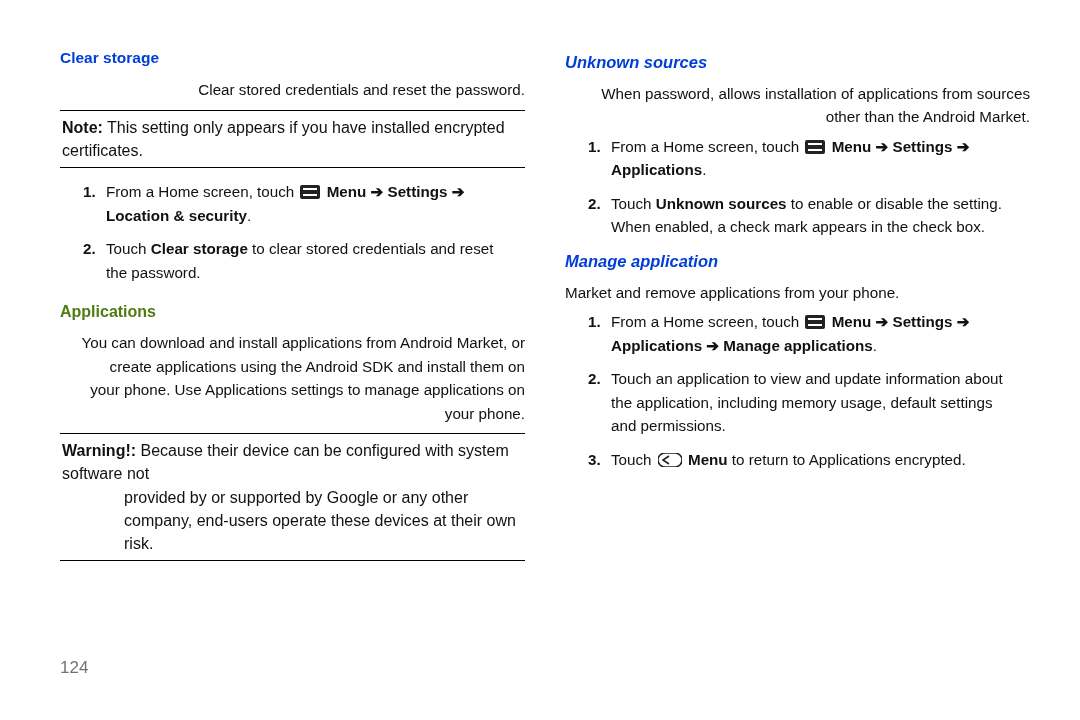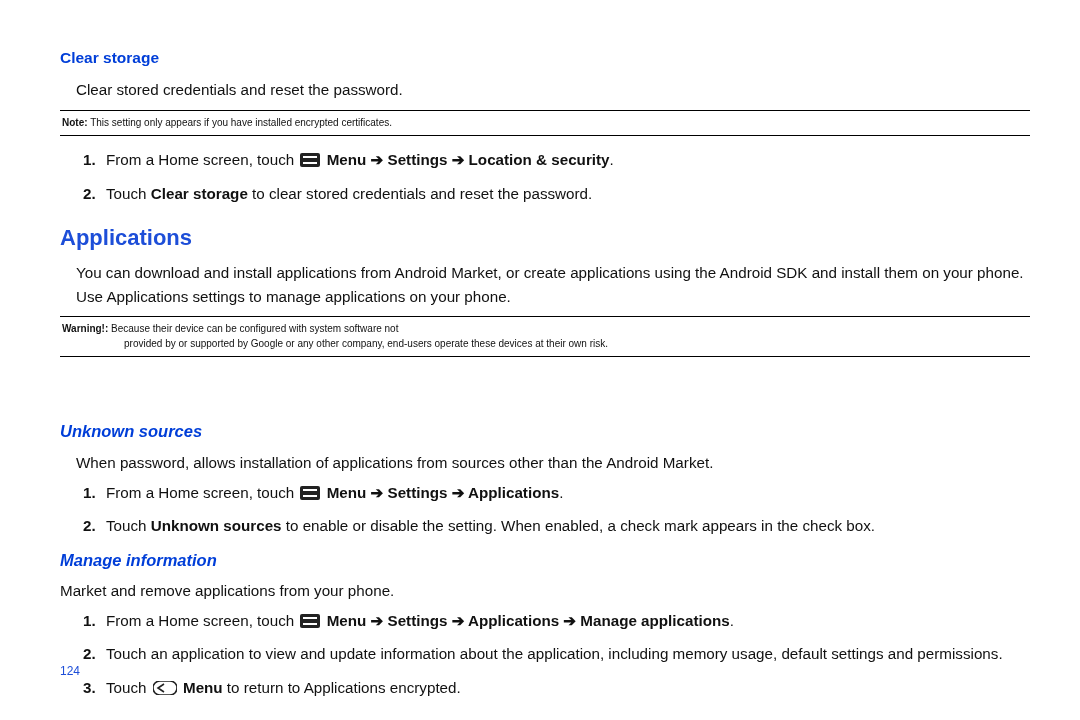--- a/index.html
+++ b/index.html
@@ -6,63 +6,64 @@
     margin: 0;
     padding: 0;
     background: #fff;
     font-family: Arial, Helvetica, sans-serif;
     width: 1080px;
     height: 720px;
     overflow: hidden;
   }
   .page {
     display: flex;
-    flex-direction: column;
+    flex-direction: row;
     padding: 40px 50px 20px 60px;
     gap: 40px;
     height: 640px;
     position: relative;
   }
   .col {
     flex: 1;
     font-size: 15.2px;
     line-height: 1.55;
     color: #111;
   }
   .h-blue-bold {
     color: #003ed8;
     font-weight: 700;
     font-size: 15.5px;
     margin: 6px 0 8px 0;
   }
   .h-blue-large {
-    color: #1d4ed8;
+    color: #4d7c0f;
     font-weight: 700;
-    font-size: 22px;
+    font-size: 16px;
     margin: 16px 0 6px 0;
   }
   .h-blue-italic {
     color: #003ed8;
     font-weight: 700;
     font-style: italic;
     font-size: 16.5px;
     margin: 10px 0 6px 0;
   }
   .body-text {
     margin: 4px 0 6px 16px;
+    text-align: right;
   }
   .body-text-noindent {
     margin: 4px 0 6px 0;
   }
   .note-box {
     border-top: 1.5px solid #000;
     border-bottom: 1.5px solid #000;
     padding: 5px 2px 5px 2px;
     margin: 8px 0 12px 0;
-    font-size: 10px;
+    font-size: 16px;
     line-height: 1.45;
   }
   .note-box .note-body {
     display: block;
     padding-left: 62px;
     text-indent: 0;
   }
   ol.steps {
     padding-left: 40px;
     margin: 6px 16px 6px 0;
@@ -89,22 +90,22 @@
     width: 24px;
     height: 14px;
     vertical-align: -2px;
     margin: 0 2px;
   }
   .icon-back svg { display:block; }
   .page-num {
     position: absolute;
     bottom: 22px;
     left: 60px;
-    font-size: 12px;
-    color: #1d4ed8;
+    font-size: 17px;
+    color: #737373;
   }
 </style>
 </head>
 <body>
 
 <div class="page">
 
   <div class="col">
 
     <div class="h-blue-bold">Clear storage</div>
@@ -150,21 +151,21 @@
               <rect x="3" y="3" width="14" height="2" fill="#fff"></rect>
               <rect x="3" y="9" width="14" height="2" fill="#fff"></rect>
             </svg></span>
         <span class="bold">Menu ➔ Settings ➔ Applications</span><span>.</span>
       </li>
       <li>
         <span>Touch </span><span class="bold">Unknown sources</span><span> to enable or disable the setting. When enabled, a check mark appears in the check box.</span>
       </li>
     </ol>
 
-    <div class="h-blue-italic">Manage information</div>
+    <div class="h-blue-italic">Manage application</div>
     <div class="body-text-noindent">Market and remove applications from your phone.</div>
 
     <ol class="steps">
       <li>
         <span>From a Home screen, touch </span><span class="icon-menu"><svg viewBox="0 0 20 14">
               <rect x="0" y="0" width="20" height="14" rx="2" fill="#222"></rect>
               <rect x="3" y="3" width="14" height="2" fill="#fff"></rect>
               <rect x="3" y="9" width="14" height="2" fill="#fff"></rect>
             </svg></span>
         <span class="bold">Menu ➔ Settings ➔ Applications ➔ Manage applications</span><span>.</span>

